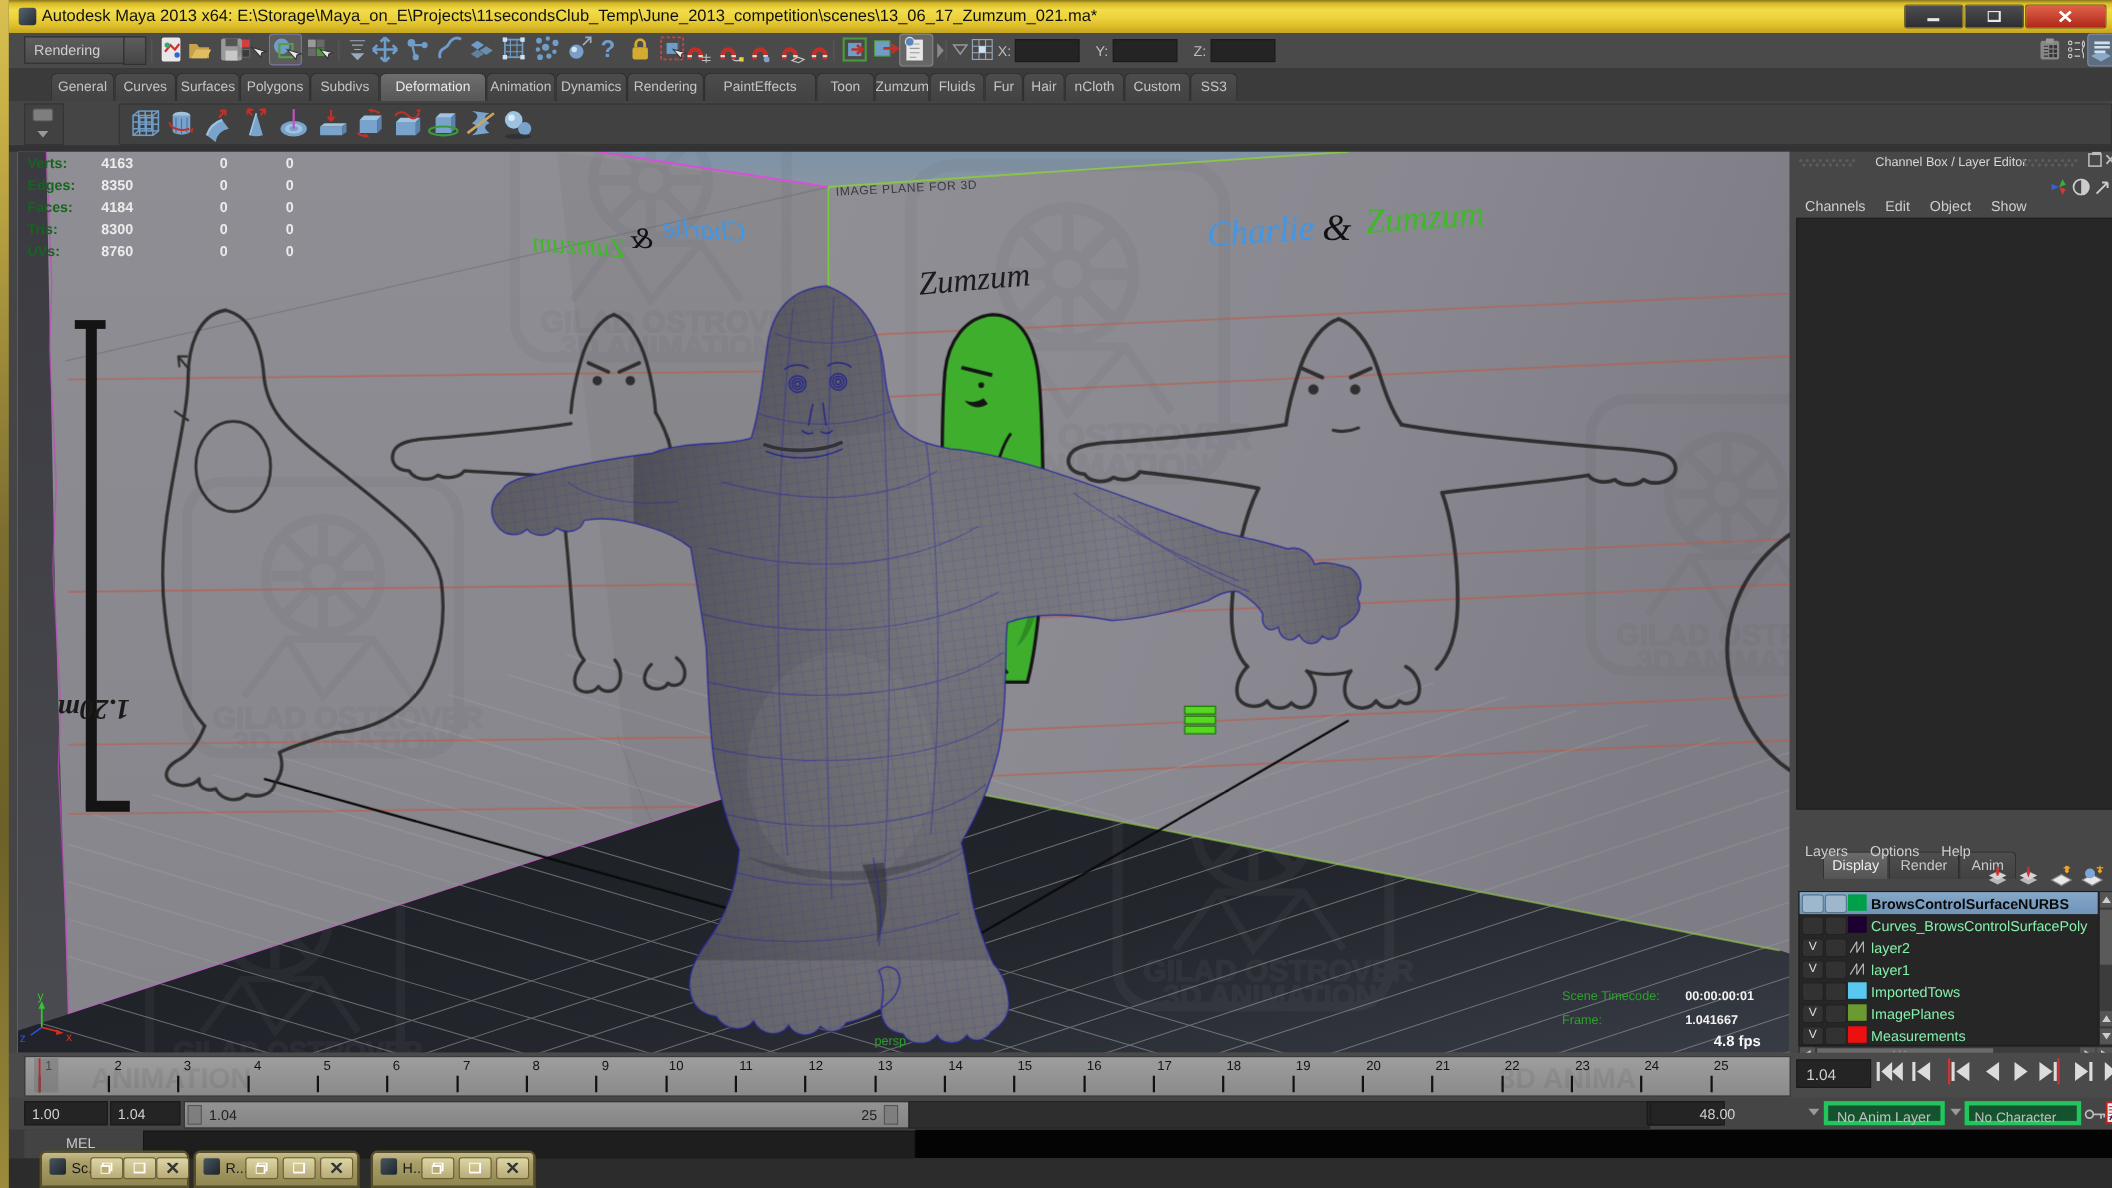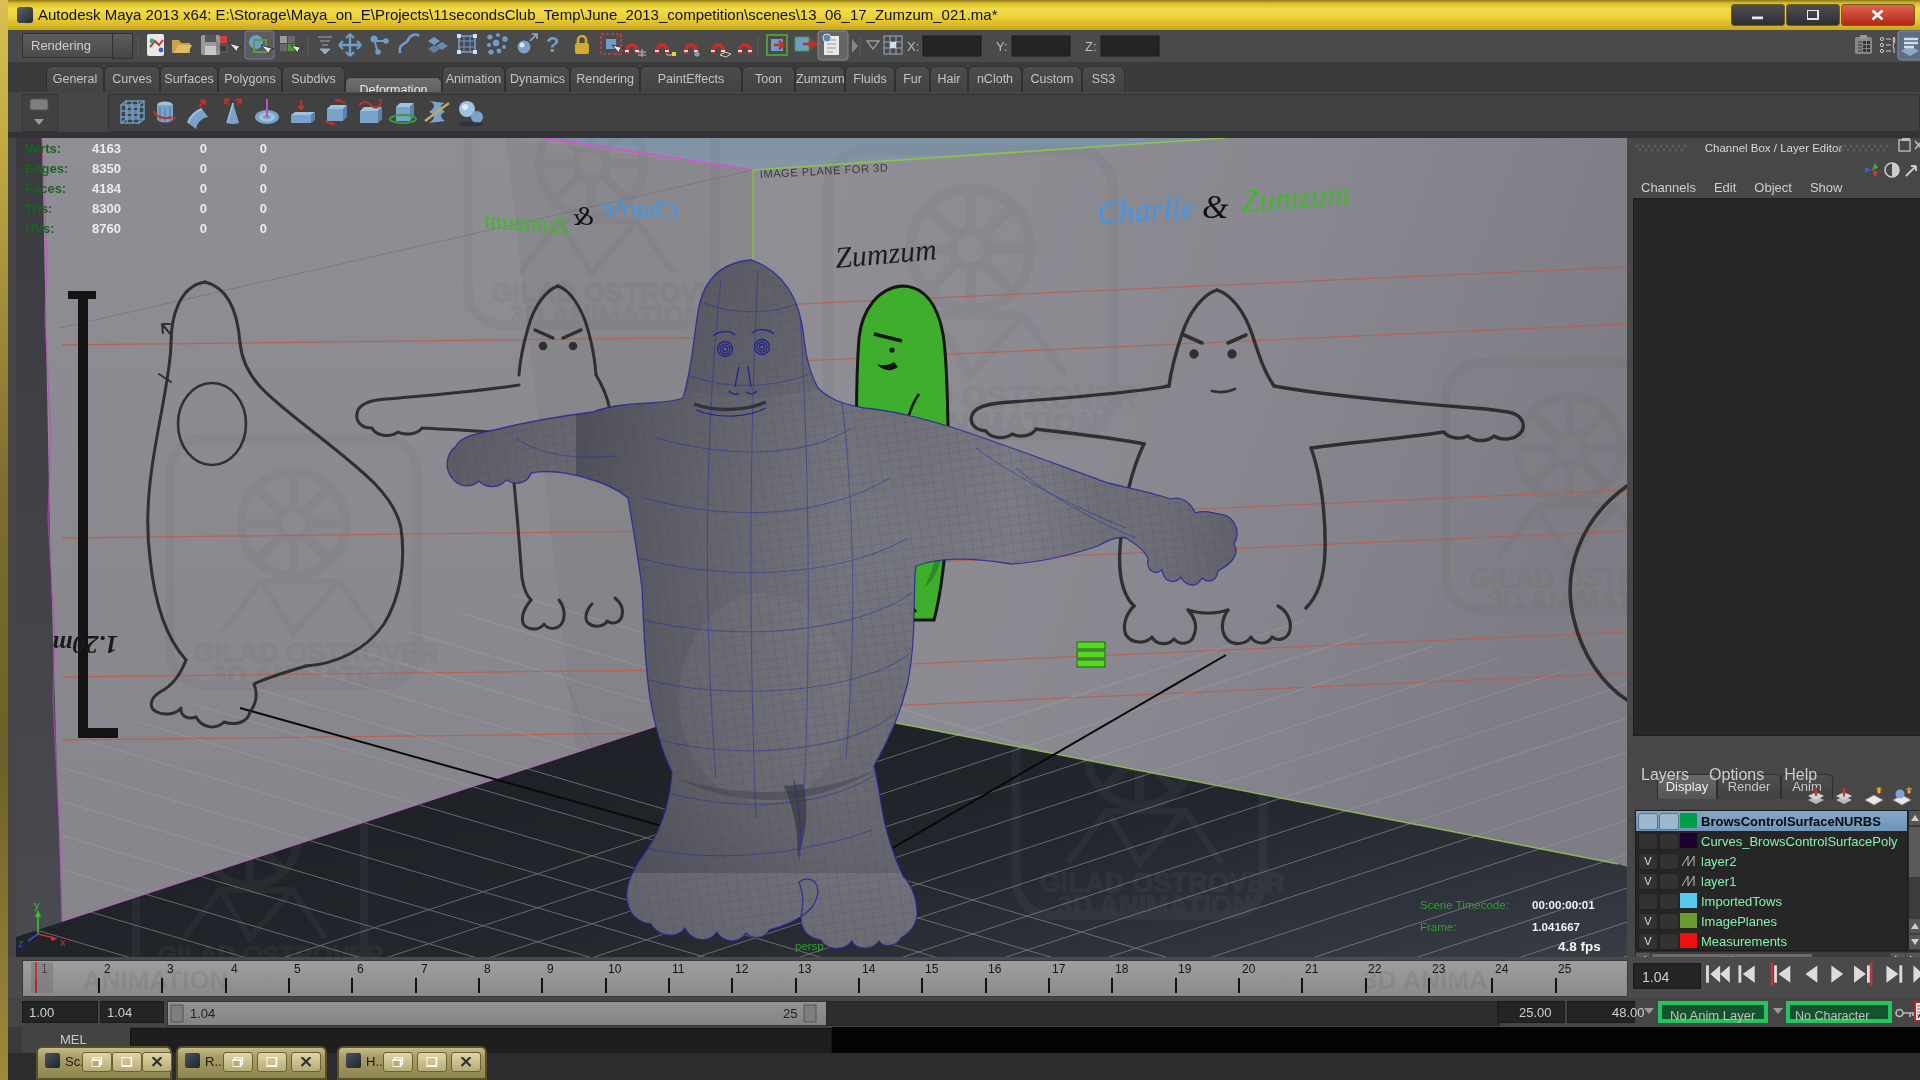--- a/index.html
+++ b/index.html
@@ -16,39 +16,39 @@
 #btncls{left:1841px;width:74px;background:linear-gradient(180deg,#e0634c,#b02718);}
 .winbtn svg{position:absolute;left:50%;top:50%;transform:translate(-50%,-50%);}
 
 #toolbar{left:8px;top:30px;width:1912px;height:32px;background:#4a4a4a;border-bottom:1px solid #3a3a3a;}
 #rendsel{position:absolute;left:14px;top:3px;width:92px;height:25px;background:linear-gradient(180deg,#5d5d5d,#4b4b4b);border:1px solid #2f2f2f;color:#cfcfcf;font-size:13px;line-height:24px;padding-left:8px;box-sizing:border-box;}
 #rendsel:after{content:"";position:absolute;right:-20px;top:-1px;width:19px;height:24px;background:linear-gradient(180deg,#5d5d5d,#454545);border:1px solid #2f2f2f;}
 #rendsel b{position:absolute;right:-14px;top:10px;width:0;height:0;border:4px solid transparent;border-top:5px solid #ccc;}
 
 #tabrow{left:8px;top:62px;width:1912px;height:30px;background:#3b3b3b;}
 .tab{position:absolute;top:4px;height:26px;background:linear-gradient(180deg,#4c4c4c,#424242);border:1px solid #303030;border-bottom:none;border-radius:6px 6px 0 0;color:#c4c4c4;font-size:12.5px;line-height:25px;text-align:center;box-sizing:border-box;overflow:hidden;white-space:nowrap;}
-.tab.sel{background:linear-gradient(180deg,#6e6e6e,#575757);color:#e8e8e8;margin-top:11px;}
+.tab.sel{background:linear-gradient(180deg,#6e6e6e,#575757);color:#e8e8e8;}
 
 #shelf{left:8px;top:92px;width:1912px;height:40px;background:#454545;}
 #shelfinner{position:absolute;left:100px;top:2px;width:1810px;height:36px;background:#414141;border:1px solid #333;border-radius:2px;}
 #layoutbtns{position:absolute;left:14px;top:2px;width:34px;height:36px;background:#414141;border:1px solid #333;}
 #vpgap{left:8px;top:132px;width:1912px;height:6px;background:#333336;}
 
 #vp{left:16px;top:138px;width:1611px;height:819px;background:#8f8e94;}
 
 #panel{left:1627px;top:138px;width:293px;height:819px;background:#474747;}
 #cbheader{position:absolute;left:0;top:0;width:293px;height:22px;}
 #cbheader .t{position:absolute;left:50%;transform:translateX(-50%);top:4px;font-size:11.5px;color:#d8d8d8;white-space:nowrap;}
 #cbmenu{position:absolute;left:14px;top:42px;font-size:13px;color:#cfcfcf;}
 #cbmenu span{margin-right:18px;}
 #cbdark{position:absolute;left:6px;top:60px;width:287px;height:536px;background:#272727;border:1px solid #1e1e1e;}
 #lytabs{position:absolute;left:0px;top:636px;width:293px;height:24px;margin-left:24px;}
 .lytab{position:absolute;top:0;height:24px;background:linear-gradient(180deg,#4e4e4e,#414141);border:1px solid #2e2e2e;border-bottom:none;border-radius:5px 5px 0 0;color:#c8c8c8;font-size:13px;line-height:23px;text-align:center;}
 .lytab.sel{background:linear-gradient(180deg,#6a6a6a,#555);color:#eee;}
-#lymenu{position:absolute;left:14px;top:628px;font-size:16px;color:#cfcfcf;}
+#lymenu{position:absolute;left:14px;top:628px;font-size:13px;color:#cfcfcf;}
 #lymenu span{margin-right:20px;}
 #lyicons{position:absolute;right:6px;top:648px;}
 #lylist{position:absolute;left:8px;top:672px;width:271px;height:139px;background:#262626;border:1px solid #1c1c1c;}
 .lyrow{position:absolute;left:0;width:271px;height:20px;}
 .lyrow .cb{position:absolute;top:2px;width:18px;height:15px;background:#323232;border:1px solid #222;border-radius:3px;color:#ddd;font-size:11px;text-align:center;line-height:15px;}
 .lyrow .sw{position:absolute;left:44px;top:2px;width:17px;height:15px;}
 .lyrow .nm{position:absolute;left:65px;top:3px;font-size:13px;color:#86efac;white-space:nowrap;}
 #lyvsb{position:absolute;left:281px;top:672px;width:12px;height:139px;background:#3c3c3c;border:1px solid #2a2a2a;}
 #lyhsb{position:absolute;left:8px;top:813px;width:285px;height:13px;background:#3c3c3c;border:1px solid #2a2a2a;}
 
@@ -1039,21 +1039,21 @@
     <svg style="position:absolute;left:1886px;top:5px;" width="22" height="20">
         <path d="M2,10 a3.5,3.5 0 1,1 7,0 a3.5,3.5 0 1,1 -7,0 M9,10 h11 M16,10 v4 M19,10 v3" stroke="#bbb" stroke-width="1.6" fill="none"></path>
       </svg>
     <svg style="position:absolute;left:1906px;top:3px;" width="14" height="22">
         <rect x="0" y="0" width="15" height="21" fill="#b22"></rect>
         <rect x="2" y="2" width="11" height="17" fill="#eee"></rect>
         <path d="M3,5 h9 M3,8 h9 M3,11 h9 M3,14 h9" stroke="#b44" stroke-width="1"></path>
         <path d="M4,17 l8,-13" stroke="#127" stroke-width="1.4"></path>
       </svg>
     <div class="rfield" style="left:1489px;width:68px;padding-left:21px;">25.00</div>
-    <div class="rfield" style="left:1559px;width:68px;padding-left:44px;">48.00</div>
+    <div class="rfield" style="left:1492px;width:68px;padding-left:44px;">48.00</div>
     <div class="dda" style="left:1636px;"></div>
     <div class="ddbox" style="left:1650px;width:110px;">No Anim Layer</div>
     <div class="dda" style="left:1765px;"></div>
     <div class="ddbox" style="left:1778px;width:106px;font-size:12.5px;padding-left:5px;">No Character Set</div>
   </div>
 
   <div class="abs" id="melrow">
     <div id="mellab">MEL</div>
     <div id="melin"></div>
     <div id="melout"></div>

